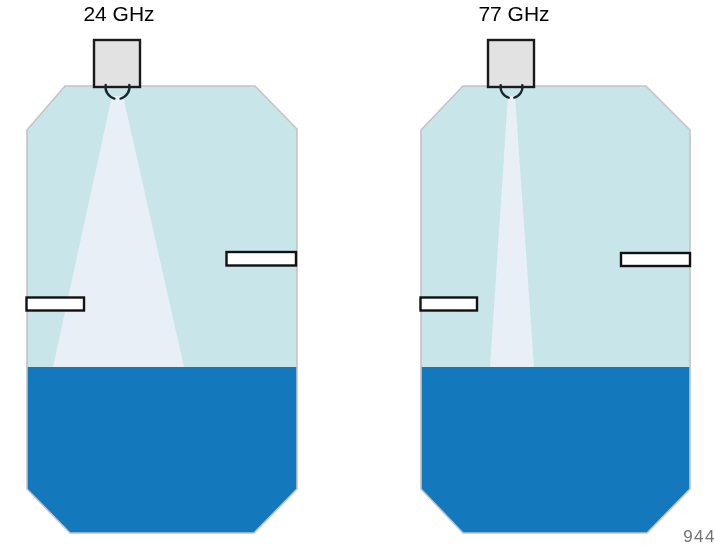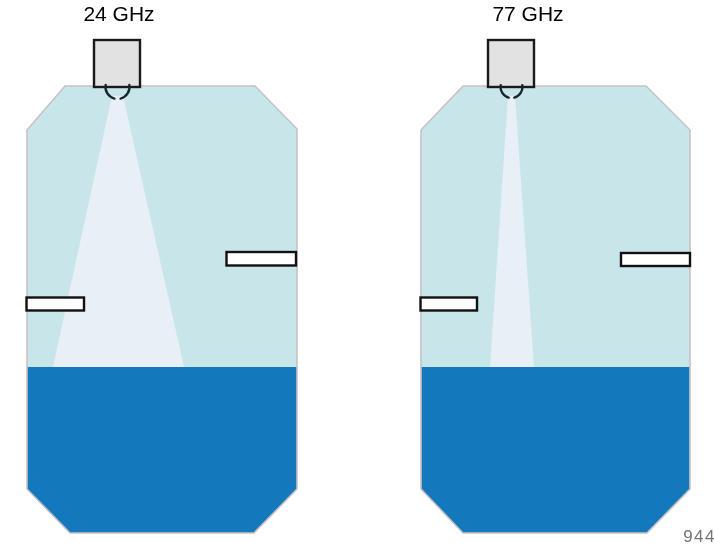--- a/index.html
+++ b/index.html
@@ -24,21 +24,21 @@
   .freq-label {
     position: absolute;
     top: 2px;
     width: 150px;
     text-align: center;
     font-size: 21px;
     color: #000000;
     white-space: nowrap;
   }
   .freq-label.left  { left: 36px; }
-  .freq-label.right { left: 445px; }
+  .freq-label.right { left: 431px; }
   .watermark {
     position: absolute;
     right: 6px;
     bottom: 2px;
     font-size: 17px;
     letter-spacing: 1.5px;
     color: #737373;
     user-select: none;
   }
 </style>

